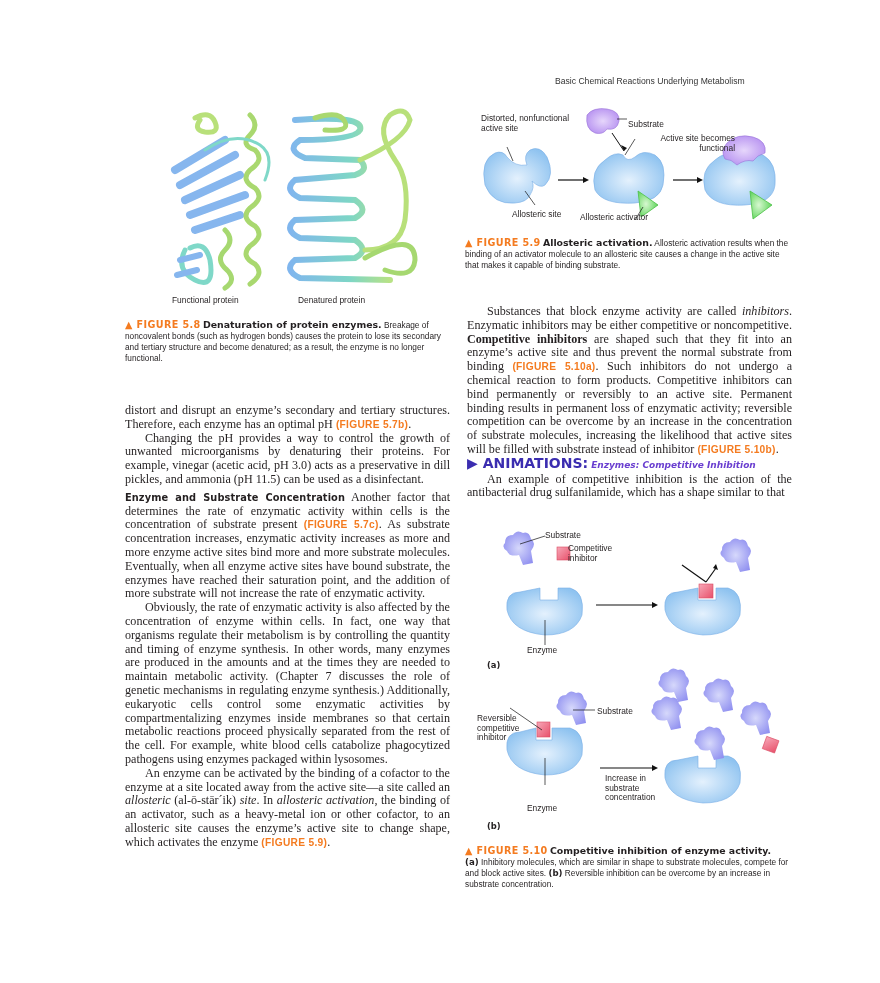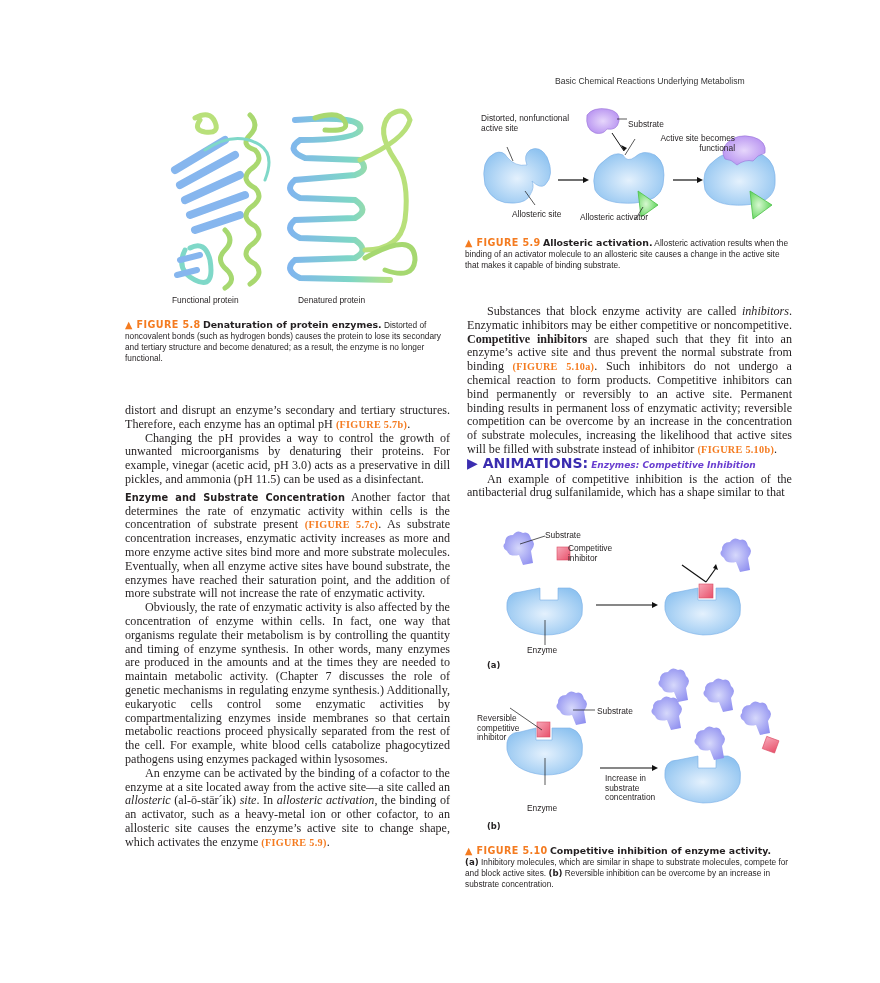--- a/index.html
+++ b/index.html
@@ -4,21 +4,21 @@
 <style>
   html, body { margin: 0; padding: 0; background: #ffffff; }
   body { width: 880px; height: 983px; position: relative; overflow: hidden; font-family: "DejaVu Serif", serif; color: #231f20; }
   .abs { position: absolute; }
   .running-head { left: 555px; top: 76px; font-family: "Liberation Sans", sans-serif; font-size: 8.6px; color: #333; }
   .col { position: absolute; font-family: "Liberation Serif", serif; font-size: 12.1px; line-height: 13.8px; text-align: justify; color: #231f20; }
   .col p { margin: 0; }
   .col p.indent { text-indent: 20px; }
   .col .gap { margin-top: 4px; }
   .head-run { font-family: "DejaVu Sans", sans-serif; font-weight: bold; font-size: 9.8px; letter-spacing: 0.1px; }
-  .fig-ref { font-family: Liberation Serif, serif; font-weight: bold; color: #f47b20; font-size: 10.2px; letter-spacing: 0.3px; }
+  .fig-ref { font-family: Liberation Sans, sans-serif; font-weight: bold; color: #f47b20; font-size: 10.2px; letter-spacing: 0.3px; }
   .caption { position: absolute; font-family: "Liberation Sans", sans-serif; font-size: 8.3px; line-height: 10.9px; color: #231f20; }
   .caption .fignum { font-family: "DejaVu Sans", sans-serif; font-weight: bold; color: #f47b20; font-size: 9.6px; letter-spacing: 0.4px; text-align: right; }
   .caption .figtitle { font-family: "DejaVu Sans", sans-serif; font-weight: bold; font-size: 9.4px; }
   .caption .sub { font-weight: bold; font-family: "DejaVu Sans", sans-serif; font-size: 8.6px; }
   .label { position: absolute; font-family: "Liberation Sans", sans-serif; font-size: 8.4px; line-height: 9.6px; color: #231f20; white-space: nowrap; }
   .label.bold { font-weight: bold; font-family: "DejaVu Sans", sans-serif; font-size: 8.4px; }
   .anim { font-family: "DejaVu Sans", sans-serif; font-weight: bold; color: #3b2db0; font-size: 14px; }
   .anim-title { font-family: "DejaVu Sans", sans-serif; font-style: italic; font-weight: bold; color: #6a3fd0; font-size: 9px; }
   svg { position: absolute; overflow: visible; }
 </style>
@@ -57,21 +57,21 @@
     <path d="M195 50 Q240 30 245 10 Q240 -5 225 5 Q210 20 230 50 Q245 70 240 110 Q235 140 200 140" stroke="#b8e07a" stroke-width="5"></path>
     <path d="M200 148 Q250 120 250 150 Q248 170 220 160" stroke="#a6d870" stroke-width="5"></path>
   </g>
 </svg>
 <div class="label" style="left:172px; top:296px;">Functional protein</div>
 <div class="label" style="left:298px; top:296px;">Denatured protein</div>
 
 <div class="caption" style="left:125px; top:320px; width:325px;">
   <span class="fignum">▲ FIGURE 5.8</span>
   <span class="figtitle">Denaturation of protein enzymes.</span>
-  <span>Distorted of noncovalent bonds (such as hydrogen bonds) causes the protein to lose its secondary and tertiary structure and become denatured; as a result, the enzyme is no longer functional.</span>
+  <span>Breakage of noncovalent bonds (such as hydrogen bonds) causes the protein to lose its secondary and tertiary structure and become denatured; as a result, the enzyme is no longer functional.</span>
 </div>
 
 <div class="col" style="left:125px; top:404px; width:325px;">
   <p><span>distort and disrupt an enzyme’s secondary and tertiary structures. Therefore, each enzyme has an optimal pH </span><span class="fig-ref">(FIGURE 5.7b)</span><span>.</span></p>
   <p class="indent">Changing the pH provides a way to control the growth of unwanted microorganisms by denaturing their proteins. For example, vinegar (acetic acid, pH 3.0) acts as a preservative in dill pickles, and ammonia (pH 11.5) can be used as a disinfectant.</p>
   <p class="gap"><span class="head-run">Enzyme and Substrate Concentration</span><span> Another factor that determines the rate of enzymatic activity within cells is the concentration of substrate present </span><span class="fig-ref">(FIGURE 5.7c)</span><span>. As substrate concentration increases, enzymatic activity increases as more and more enzyme active sites bind more and more substrate molecules. Eventually, when all enzyme active sites have bound substrate, the enzymes have reached their saturation point, and the addition of more substrate will not increase the rate of enzymatic activity.</span></p>
   <p class="indent">Obviously, the rate of enzymatic activity is also affected by the concentration of enzyme within cells. In fact, one way that organisms regulate their metabolism is by controlling the quantity and timing of enzyme synthesis. In other words, many enzymes are produced in the amounts and at the times they are needed to maintain metabolic activity. (Chapter 7 discusses the role of genetic mechanisms in regulating enzyme synthesis.) Additionally, eukaryotic cells control some enzymatic activities by compartmentalizing enzymes inside membranes so that certain metabolic reactions proceed physically separated from the rest of the cell. For example, white blood cells catabolize phagocytized pathogens using enzymes packaged within lysosomes.</p>
   <p class="indent"><span>An enzyme can be activated by the binding of a cofactor to the enzyme at a site located away from the active site—a site called an </span><i>allosteric</i><span> (al-ō-stār´ik) </span><i>site</i><span>. In </span><i>allosteric activation</i><span>, the binding of an activator, such as a heavy-metal ion or other cofactor, to an allosteric site causes the enzyme’s active site to change shape, which activates the enzyme </span><span class="fig-ref">(FIGURE 5.9)</span><span>.</span></p>
 </div>
 

